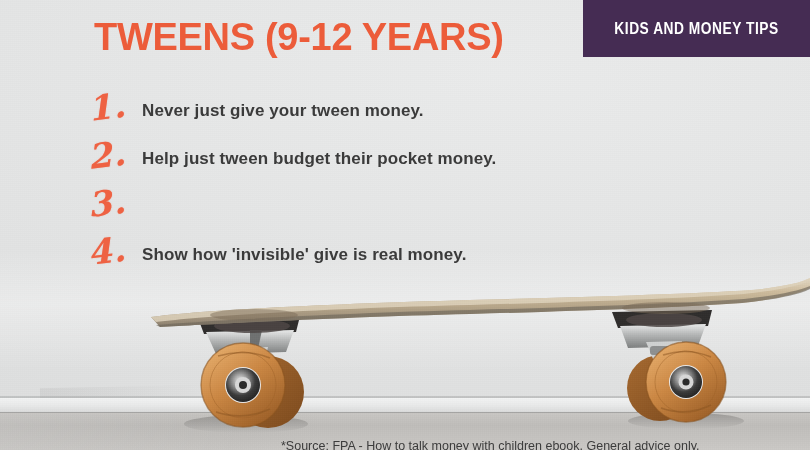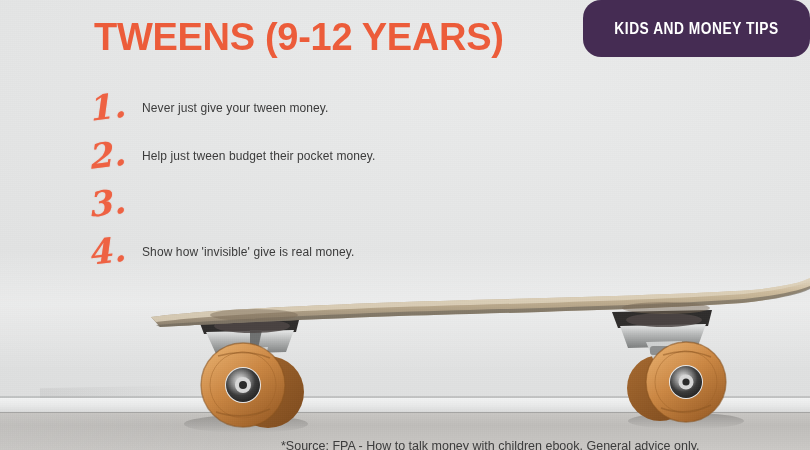--- a/index.html
+++ b/index.html
@@ -60,21 +60,21 @@
       repeating-linear-gradient(90deg,rgba(0,0,0,.04) 0 1px,rgba(255,255,255,.04) 1px 2px);
   }
 
   
   .board{position:absolute;left:0;top:0;width:810px;height:450px;}
 
   
   .badge{
     position:absolute;left:583px;top:0;width:227px;height:57px;
     background:#452c53;
-    display:flex;align-items:center;justify-content:center;border-radius:18px;
+    display:flex;align-items:center;justify-content:center;
   }
   .badge-text{
     color:#ffffff;font-size:16px;font-weight:bold;letter-spacing:.6px;
     transform:scaleX(.86);transform-origin:center;white-space:nowrap;
     font-family:"Liberation Sans Narrow","Liberation Sans",sans-serif;
   }
 
   
   .title{
     position:absolute;left:94px;top:16px;
@@ -87,21 +87,21 @@
   .row{position:relative;height:48px;display:flex;align-items:flex-start;}
   .num{
     width:52px;flex:0 0 52px;
     color:#ee6243;font-size:34px;line-height:1;
     font-family:"DejaVu Serif",serif;font-style:italic;font-weight:bold;
     transform:rotate(-7deg) skewX(-4deg);transform-origin:left top;
     text-align:left;padding-left:2px;
     text-shadow:0 0 1px rgba(238,98,67,.5);
   }
   .txt{
-    color:#3b3b3b;font-size:12px;font-weight:normal;line-height:1;
+    color:#3b3b3b;font-size:17px;font-weight:bold;line-height:1;
     padding-top:10px;white-space:nowrap;letter-spacing:.1px;
   }
 
   
   .footer{
     position:absolute;left:281px;top:427px;
     color:#3c3c3c;font-size:12.5px;white-space:nowrap;margin-top:12px;
   }
 </style>
 </head>

